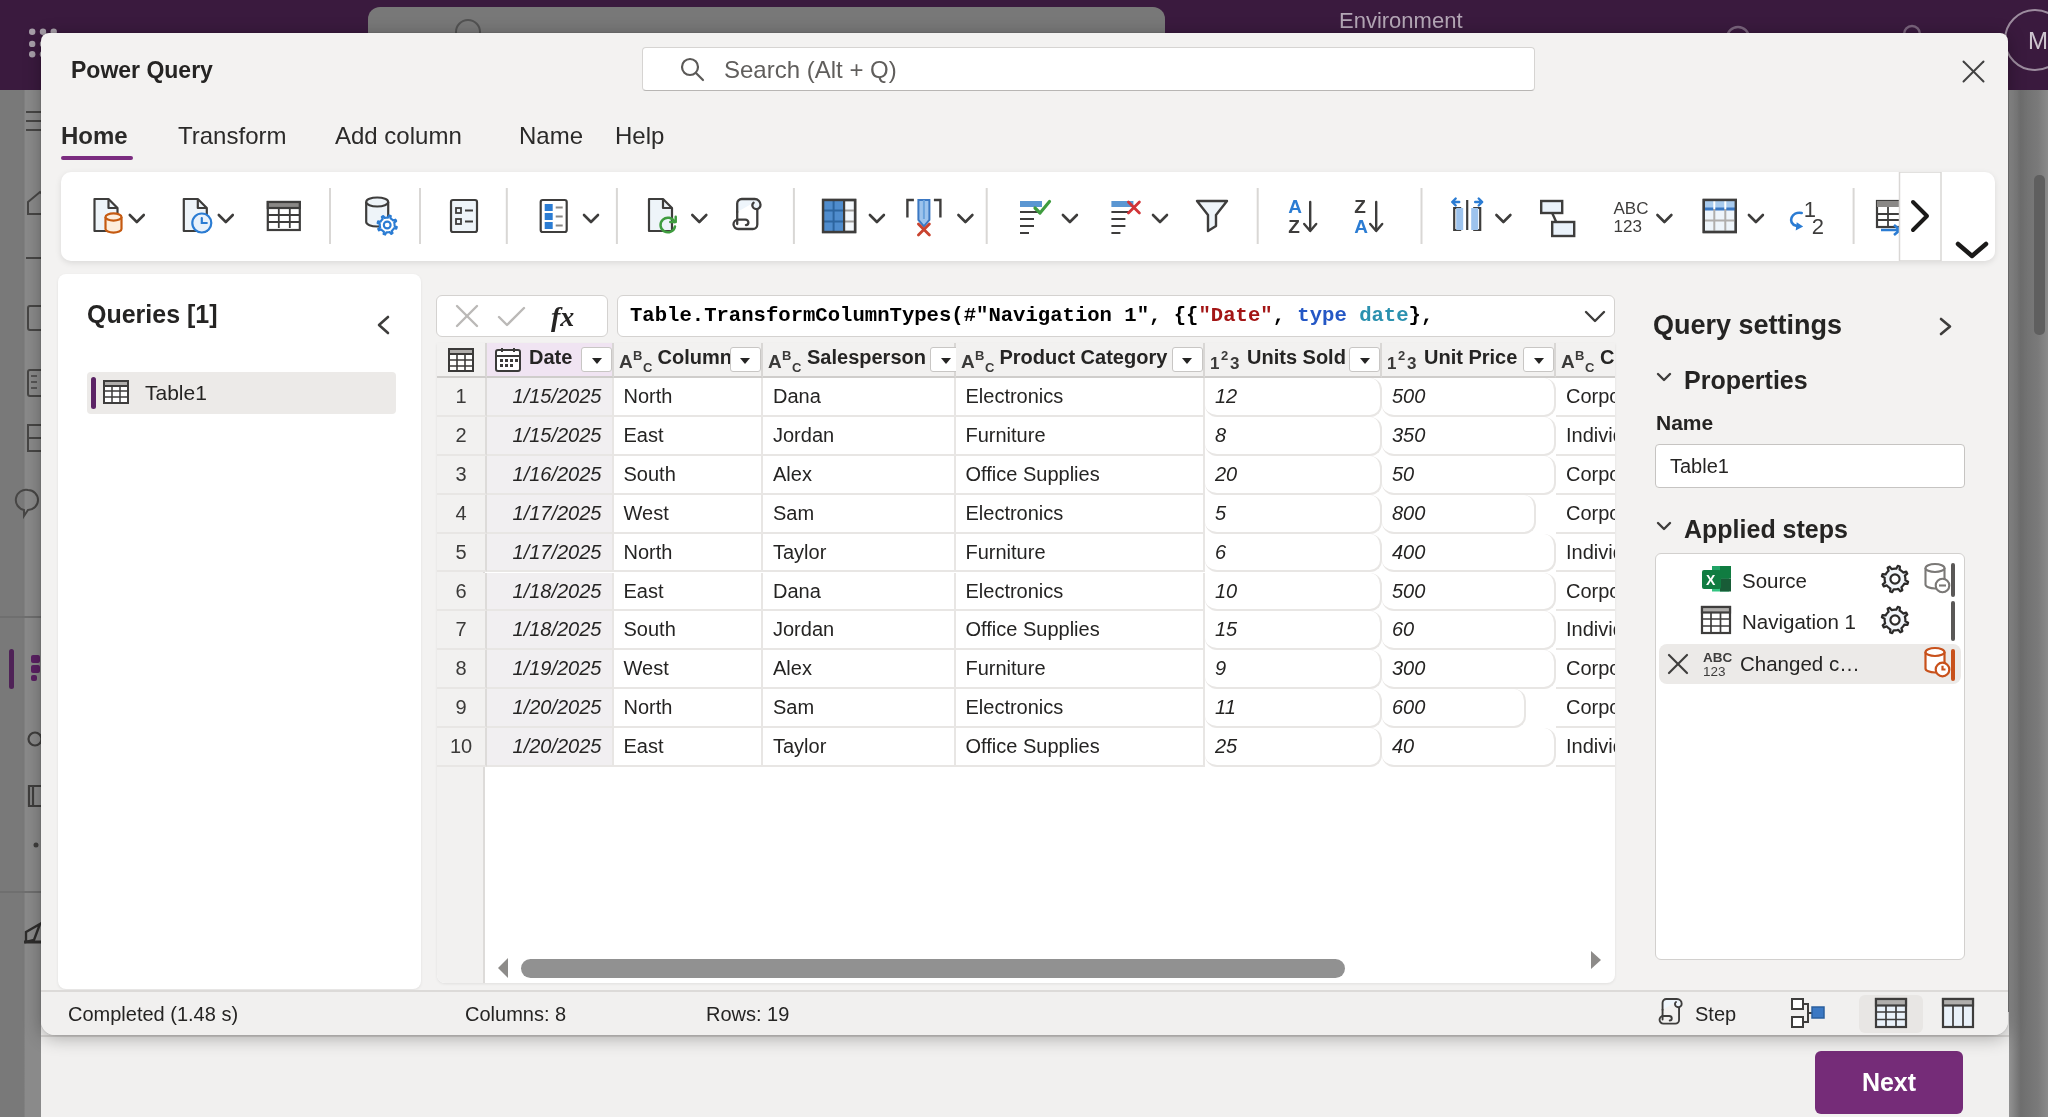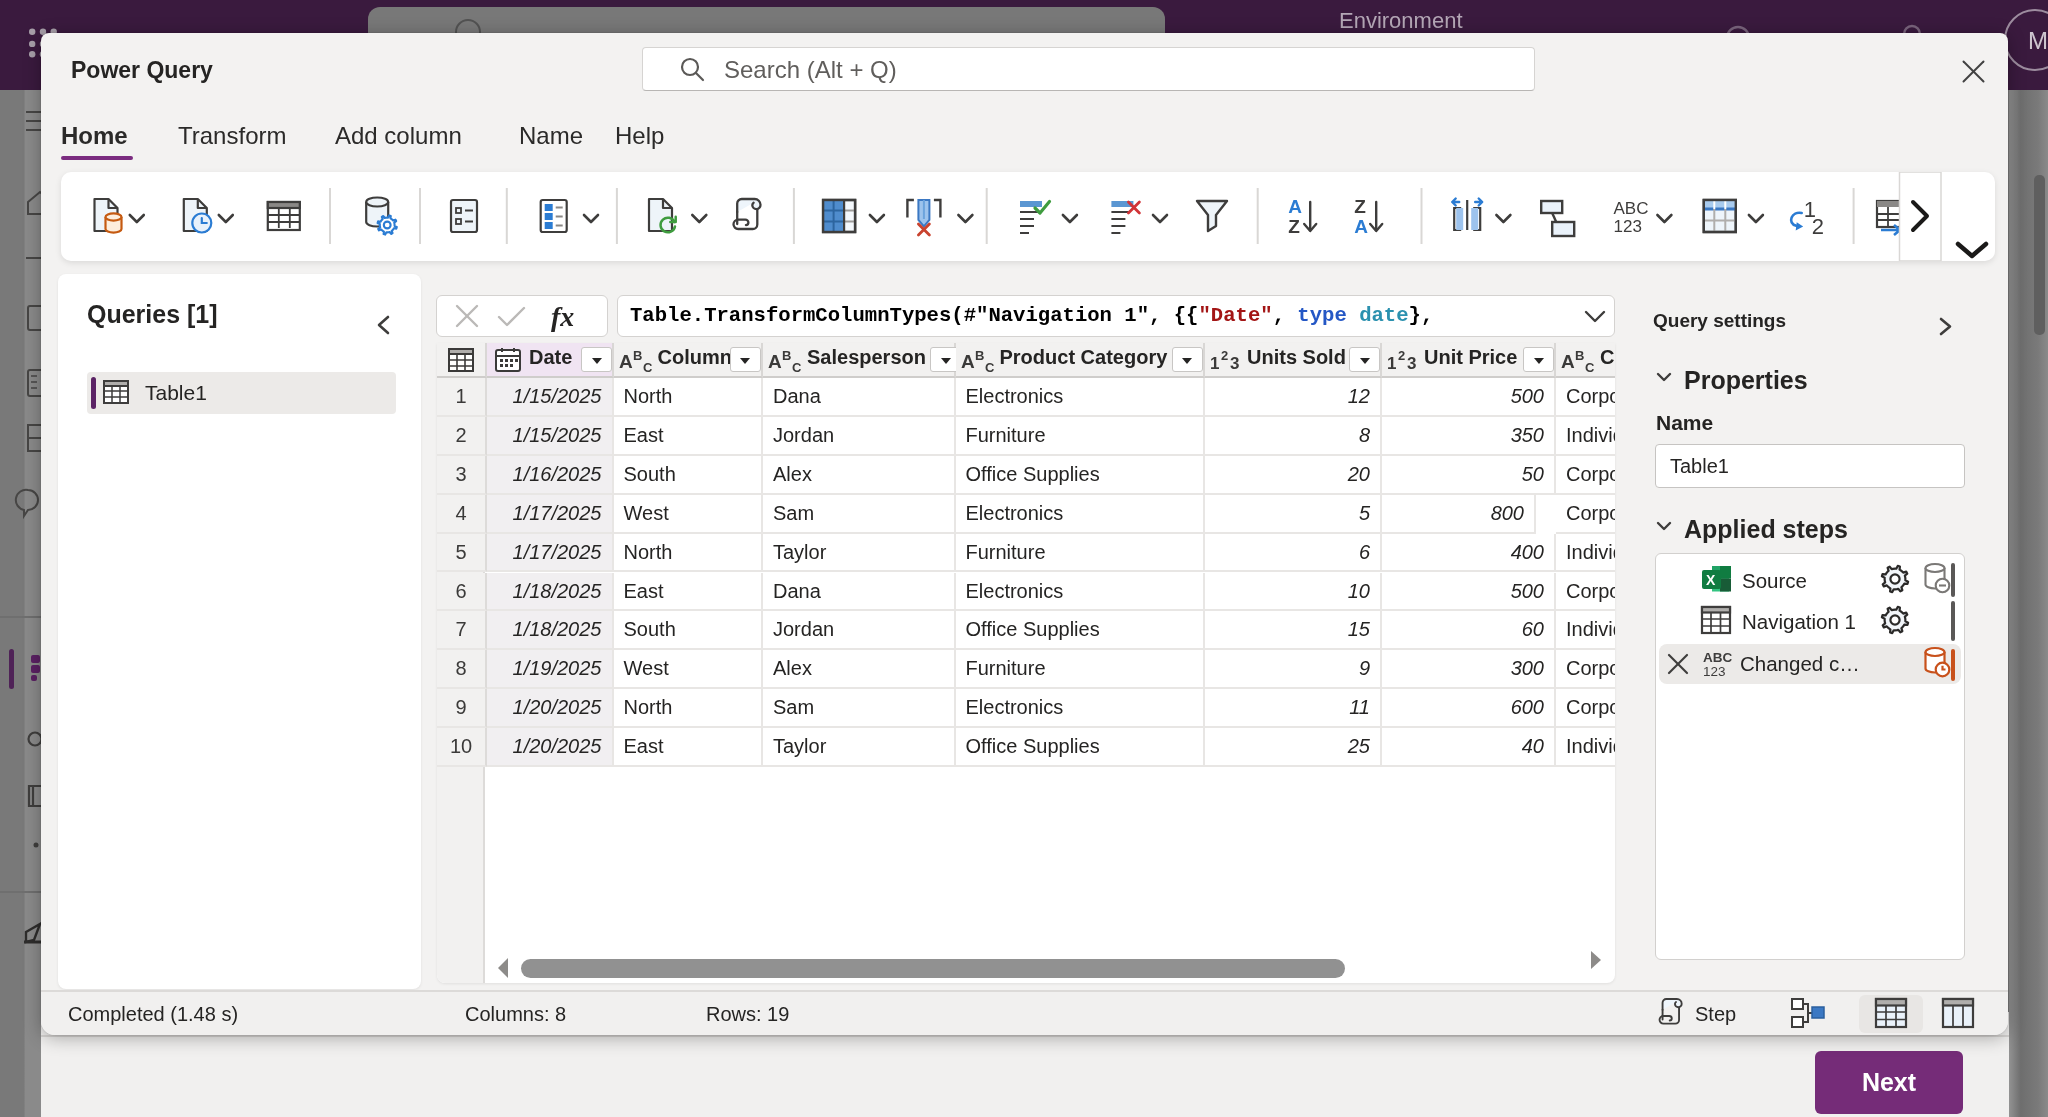--- a/index.html
+++ b/index.html
@@ -33,23 +33,23 @@
   #fx-left { left:395px; top:262px; width:172px; height:42px; background:#fff; border:1px solid #d4d2d0; border-radius:6px; }
   #fx-code { left:576px; top:262px; width:998px; height:42px; background:#fff; border:1px solid #d4d2d0; border-radius:6px; font-family:"Liberation Mono", monospace; font-weight:700; font-size:20.6px; line-height:40px; white-space:nowrap; overflow:hidden; padding-left:12px; color:#000; }
   #tablecard { left:396px; top:310px; width:1178px; height:640px; background:#fff; overflow:hidden; box-shadow:0 1px 3px rgba(0,0,0,.08); border-radius:0 0 8px 8px; }
   .hc { position:absolute; top:0; height:35px; background:#f2f1f0; border-right:2px solid #d9d7d5; border-bottom:2px solid #cfcdcb; font-size:20px; font-weight:700; color:#252423; }
   .hicon { position:absolute; top:3px; }
   .hlab { position:absolute; top:3px; }
   .filt { position:absolute; top:4px; width:31px; height:25px; background:#fff; border:1.5px solid #c8c6c4; border-radius:3px; text-align:center; line-height:21px; }
   .cell { position:absolute; height:38.9px; font-size:20px; color:#252423; line-height:36px; border-right:2px solid #e8e6e4; border-bottom:2px solid #e8e6e4; padding:0 10px; white-space:nowrap; overflow:hidden; }
   .rn { background:#f2f1f0; text-align:center; color:#3b3a39; padding:0; border-right:2px solid #dddbd9; }
   .datec { background:#f1eff1; text-align:right; font-style:italic; }
-  .numc { text-align:right; font-style:italic; }
+  .numc { font-style:italic;border-radius:12px; }
   .nobr { border-right:none; }
-  #qs-title { left:1612px; top:277px; font-size:19px; font-weight:700; color:#252423; }
+  #qs-title { left:1612px; top:277px; font-size:27px; font-weight:700; color:#252423; }
   #props { left:1643px; top:333px; font-size:25px; font-weight:700; color:#252423; }
   #namelbl { left:1615px; top:378px; font-size:21px; font-weight:700; color:#252423; }
   #nameinput { left:1614px; top:411px; width:310px; height:44px; background:#fff; border:1px solid #c6c4c2; border-radius:4px; font-size:20px; color:#252423; line-height:42px; padding-left:14px; }
   #applied { left:1643px; top:482px; font-size:25px; font-weight:700; color:#252423; }
   #stepscard { left:1614px; top:520px; width:310px; height:407px; background:#fff; border:1px solid #d2d0ce; border-radius:6px; }
   .steptext { font-size:20.5px; color:#252423; }
   #statusbar { left:0px; top:957px; width:1967px; height:45px; background:#f1f0ef; border-top:2px solid #dcdad8; font-size:20px; color:#252423; }
   .st { position:absolute; top:11px; }
 </style>
 </head>
@@ -557,21 +557,21 @@
 <div class="cell " style="left:518.5px;top:307.3px;width:249.5px">Furniture</div>
 <div class="cell numc" style="left:768.0px;top:307.3px;width:177.0px">9</div>
 <div class="cell numc" style="left:945.0px;top:307.3px;width:174.0px">300</div>
 <div class="cell nobr" style="left:1119.0px;top:307.3px;width:201.0px">Corpora</div>
 <div class="cell rn" style="left:0.0px;top:346.2px;width:50.0px">9</div>
 <div class="cell datec" style="left:50.0px;top:346.2px;width:126.5px">1/20/2025</div>
 <div class="cell " style="left:176.5px;top:346.2px;width:149.5px">North</div>
 <div class="cell " style="left:326.0px;top:346.2px;width:192.5px">Sam</div>
 <div class="cell " style="left:518.5px;top:346.2px;width:249.5px">Electronics</div>
 <div class="cell numc" style="left:768.0px;top:346.2px;width:177.0px">11</div>
-<div class="cell numc" style="left:945.0px;top:346.2px;width:174.0px">600</div>
+<div class="cell numc" style="left:945.0px;top:346.2px;width:144px">600</div>
 <div class="cell nobr" style="left:1119.0px;top:346.2px;width:201.0px">Corpora</div>
 <div class="cell rn" style="left:0.0px;top:385.1px;width:50.0px">10</div>
 <div class="cell datec" style="left:50.0px;top:385.1px;width:126.5px">1/20/2025</div>
 <div class="cell " style="left:176.5px;top:385.1px;width:149.5px">East</div>
 <div class="cell " style="left:326.0px;top:385.1px;width:192.5px">Taylor</div>
 <div class="cell " style="left:518.5px;top:385.1px;width:249.5px">Office Supplies</div>
 <div class="cell numc" style="left:768.0px;top:385.1px;width:177.0px">25</div>
 <div class="cell numc" style="left:945.0px;top:385.1px;width:174.0px">40</div>
 <div class="cell nobr" style="left:1119.0px;top:385.1px;width:201.0px">Individu</div>
 <svg class="d" style="left:59px;top:614px" width="15" height="22" viewBox="0 0 15 22">

